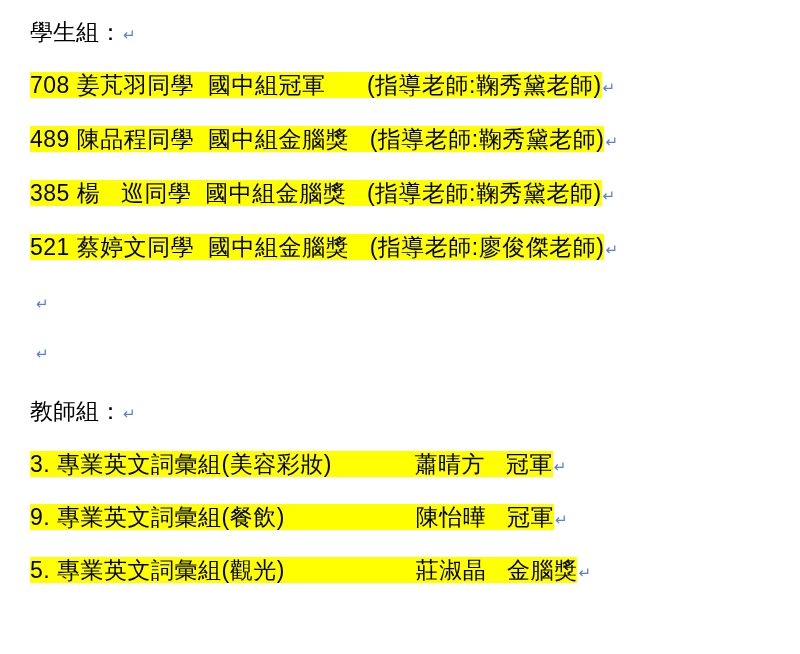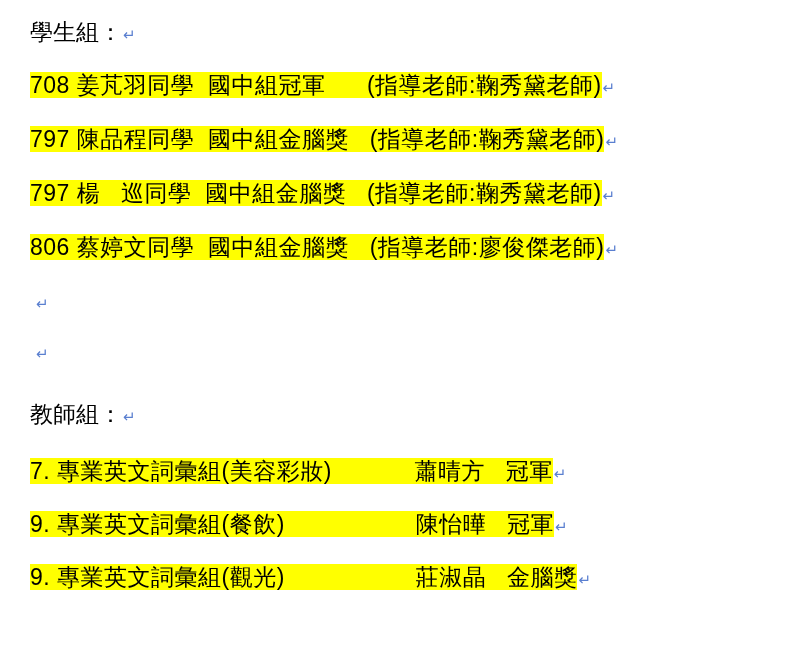--- a/index.html
+++ b/index.html
@@ -60,58 +60,57 @@
     line-height: 28px;
     height: 28px;
     margin-bottom: 22px;
     padding-left: 5px;
   }
   .spacer-gap {
     height: 10px;
   }
   .teacher-heading {
     font-size: 23px;
-    line-height: 36px;
+    line-height: 28px;
     margin-bottom: 22px;
     white-space: pre;
-    font-family: Liberation Serif, serif;
   }
   .t-line {
     font-size: 23px;
     line-height: 28px;
     white-space: pre;
     margin-bottom: 22px;
     letter-spacing: 0.5px;
   }
 </style>
 </head>
 <body>
 
 <div class="page">
   <div class="doc-body">
 
     <div class="heading"><span>學生組：</span><span class="pilcrow">↵</span></div>
 
     <div class="line"><span class="seg hl">708 姜芃羽同學  國中組冠軍      (指導老師:鞠秀黛老師)</span><span class="pilcrow">↵</span></div>
 
-    <div class="line"><span class="seg hl">797 陳品程同學  國中組金腦獎   (指導老師:鞠秀黛老師)</span><span class="pilcrow">↵</span></div>
+    <div class="line"><span class="seg hl">489 陳品程同學  國中組金腦獎   (指導老師:鞠秀黛老師)</span><span class="pilcrow">↵</span></div>
 
-    <div class="line"><span class="seg hl">797 楊   巡同學  國中組金腦獎   (指導老師:鞠秀黛老師)</span><span class="pilcrow">↵</span></div>
+    <div class="line"><span class="seg hl">385 楊   巡同學  國中組金腦獎   (指導老師:鞠秀黛老師)</span><span class="pilcrow">↵</span></div>
 
-    <div class="line"><span class="seg hl">806 蔡婷文同學  國中組金腦獎   (指導老師:廖俊傑老師)</span><span class="pilcrow">↵</span></div>
+    <div class="line"><span class="seg hl">521 蔡婷文同學  國中組金腦獎   (指導老師:廖俊傑老師)</span><span class="pilcrow">↵</span></div>
 
     <div class="blank-line"><span class="pilcrow">↵</span></div>
 
     <div class="blank-line"><span class="pilcrow">↵</span></div>
 
     <div class="spacer-gap"></div>
 
     <div class="teacher-heading"><span>教師組：</span><span class="pilcrow">↵</span></div>
 
-    <div class="t-line"><span class="seg hl">7. 專業英文詞彙組(美容彩妝)            蕭晴方   冠軍</span><span class="pilcrow">↵</span></div>
+    <div class="t-line"><span class="seg hl">3. 專業英文詞彙組(美容彩妝)            蕭晴方   冠軍</span><span class="pilcrow">↵</span></div>
 
 
     <div class="t-line"><span class="seg hl">9. 專業英文詞彙組(餐飲)                   陳怡曄   冠軍</span><span class="pilcrow">↵</span></div>
 
-    <div class="t-line"><span class="seg hl">9. 專業英文詞彙組(觀光)                   莊淑晶   金腦獎</span><span class="pilcrow">↵</span></div>
+    <div class="t-line"><span class="seg hl">5. 專業英文詞彙組(觀光)                   莊淑晶   金腦獎</span><span class="pilcrow">↵</span></div>
 
   </div>
 </div>
 
 </body></html>

